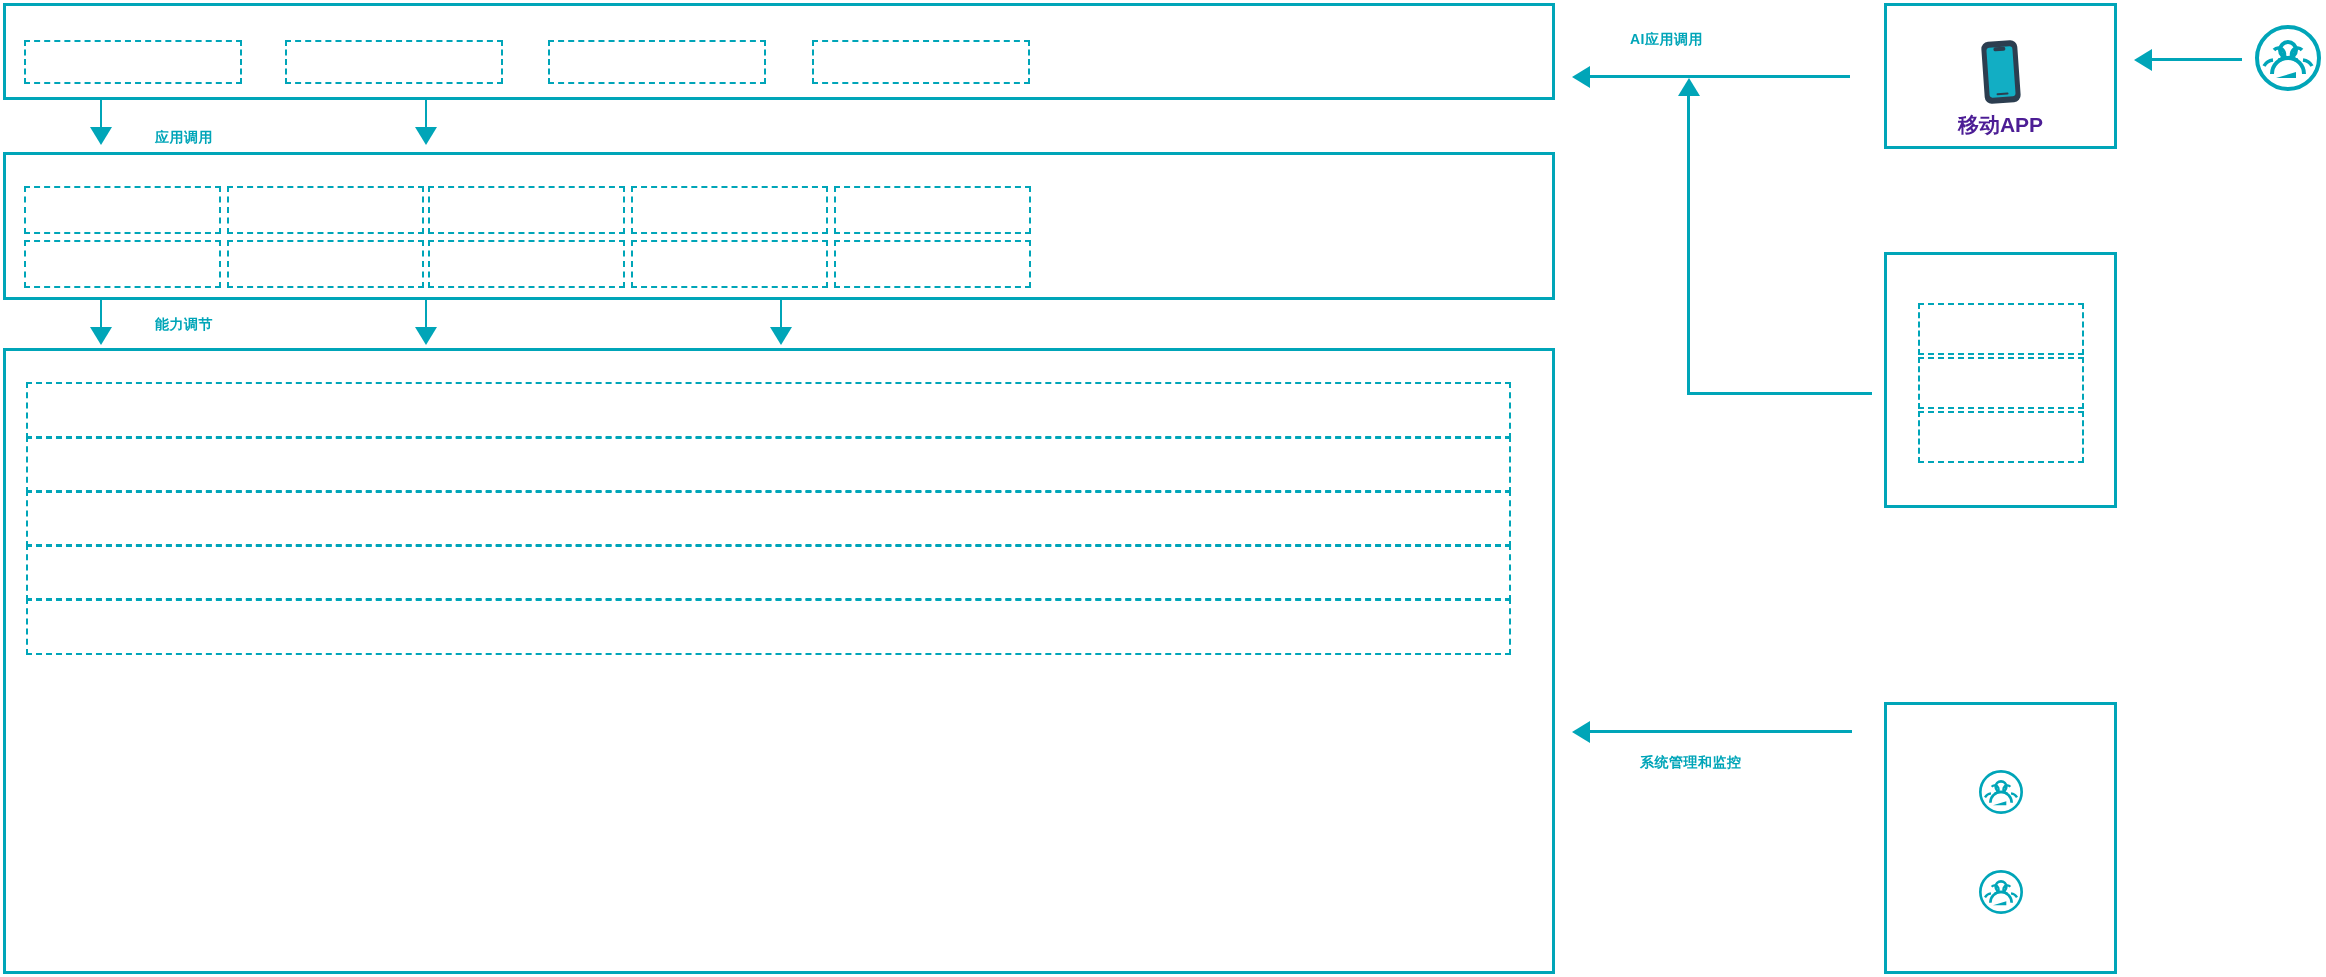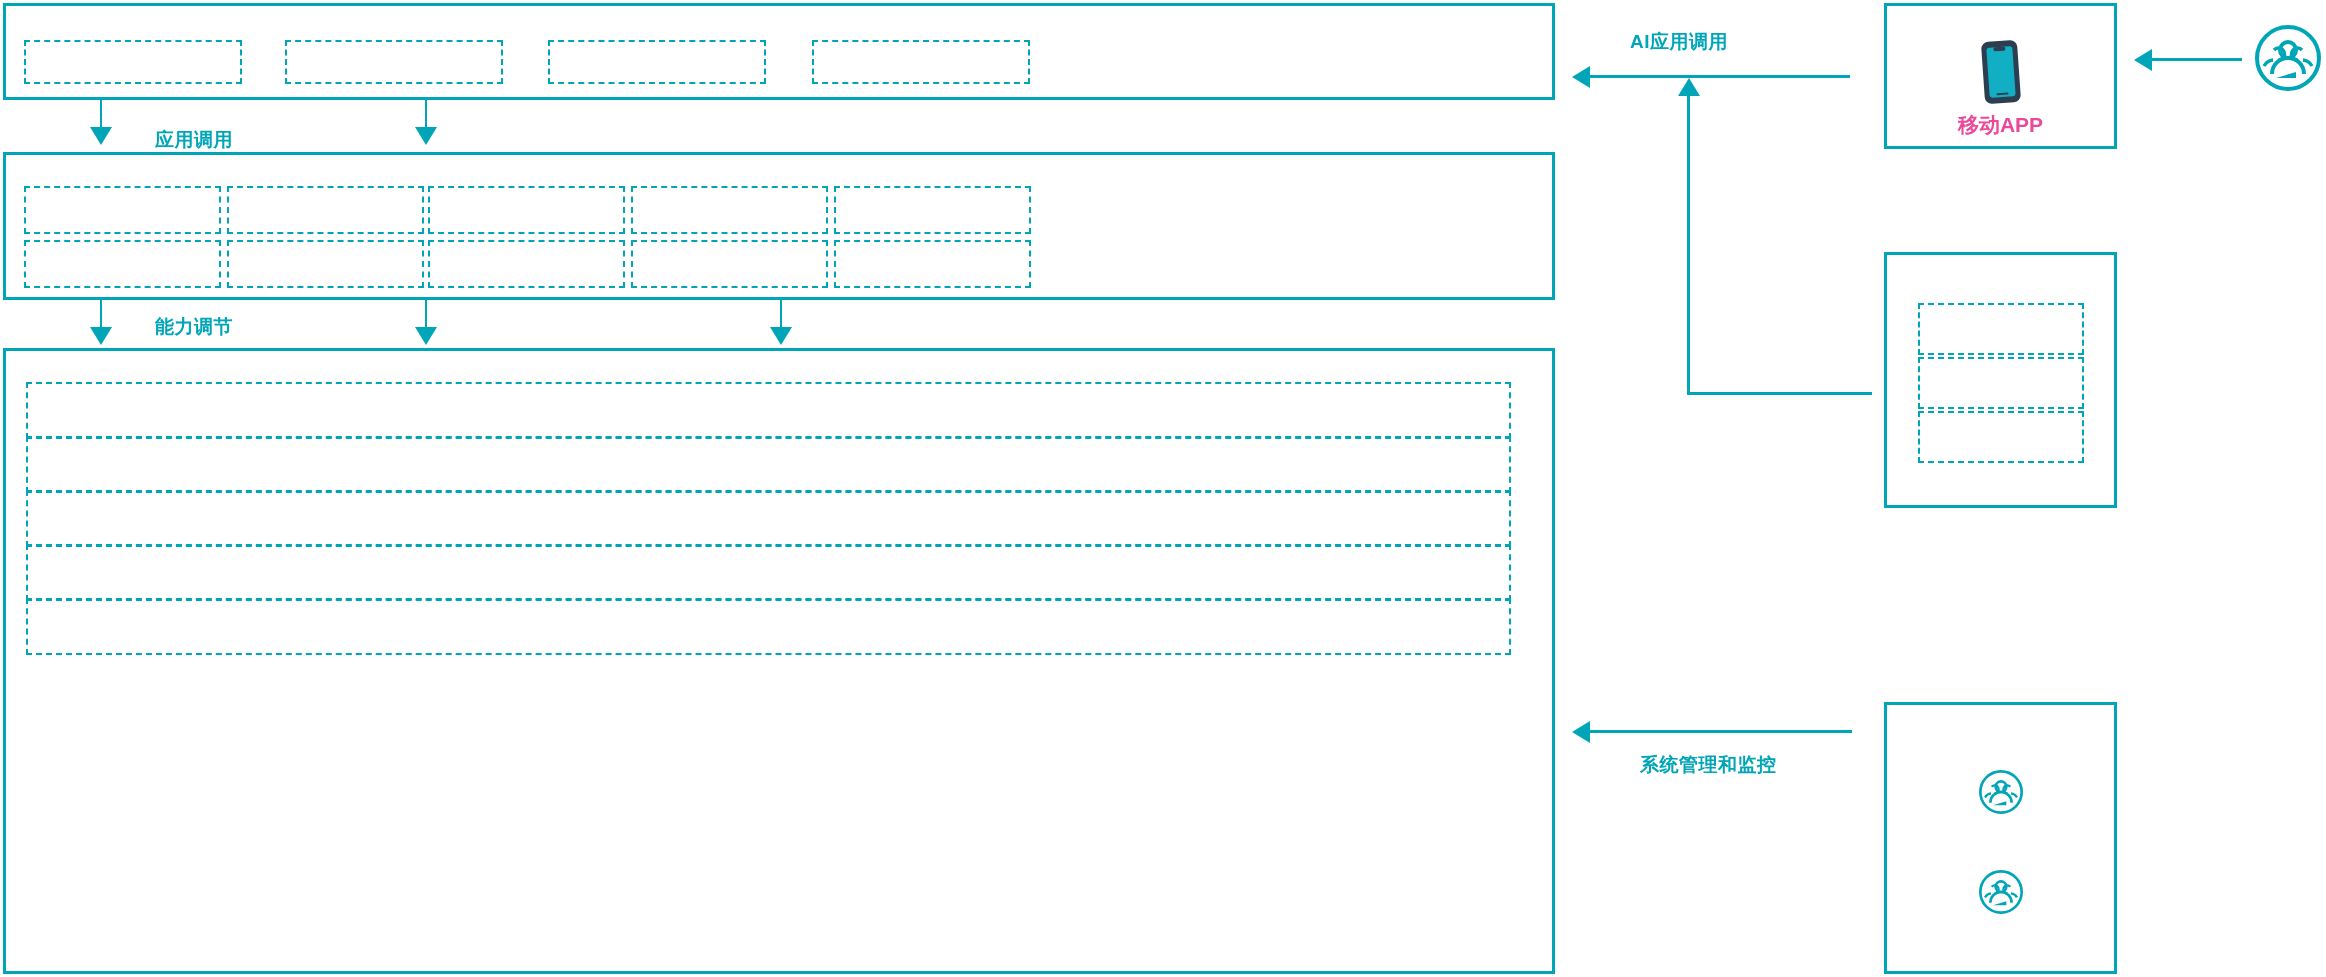--- a/index.html
+++ b/index.html
@@ -28,29 +28,29 @@
     position: absolute;
     box-sizing: border-box;
     border: 2px dashed #00A5B8;
     background: transparent;
   }
 
   
   .lbl {
     position: absolute;
     color: #00A5B8;
-    font-size: 19px;
+    font-size: 14px;
     font-weight: bold;
     white-space: nowrap;
     letter-spacing: 0.5px;
     line-height: 1;
   }
   .lbl-box {
     position: absolute;
-    color: #ec4899;
+    color: #4c1d95;
     font-size: 21px;
     font-weight: bold;
     white-space: nowrap;
     text-align: center;
     line-height: 1;
   }
 
   
   .ln-v { position: absolute; width: 3px; background: #00A5B8; }
   .ln-h { position: absolute; height: 3px; background: #00A5B8; }

